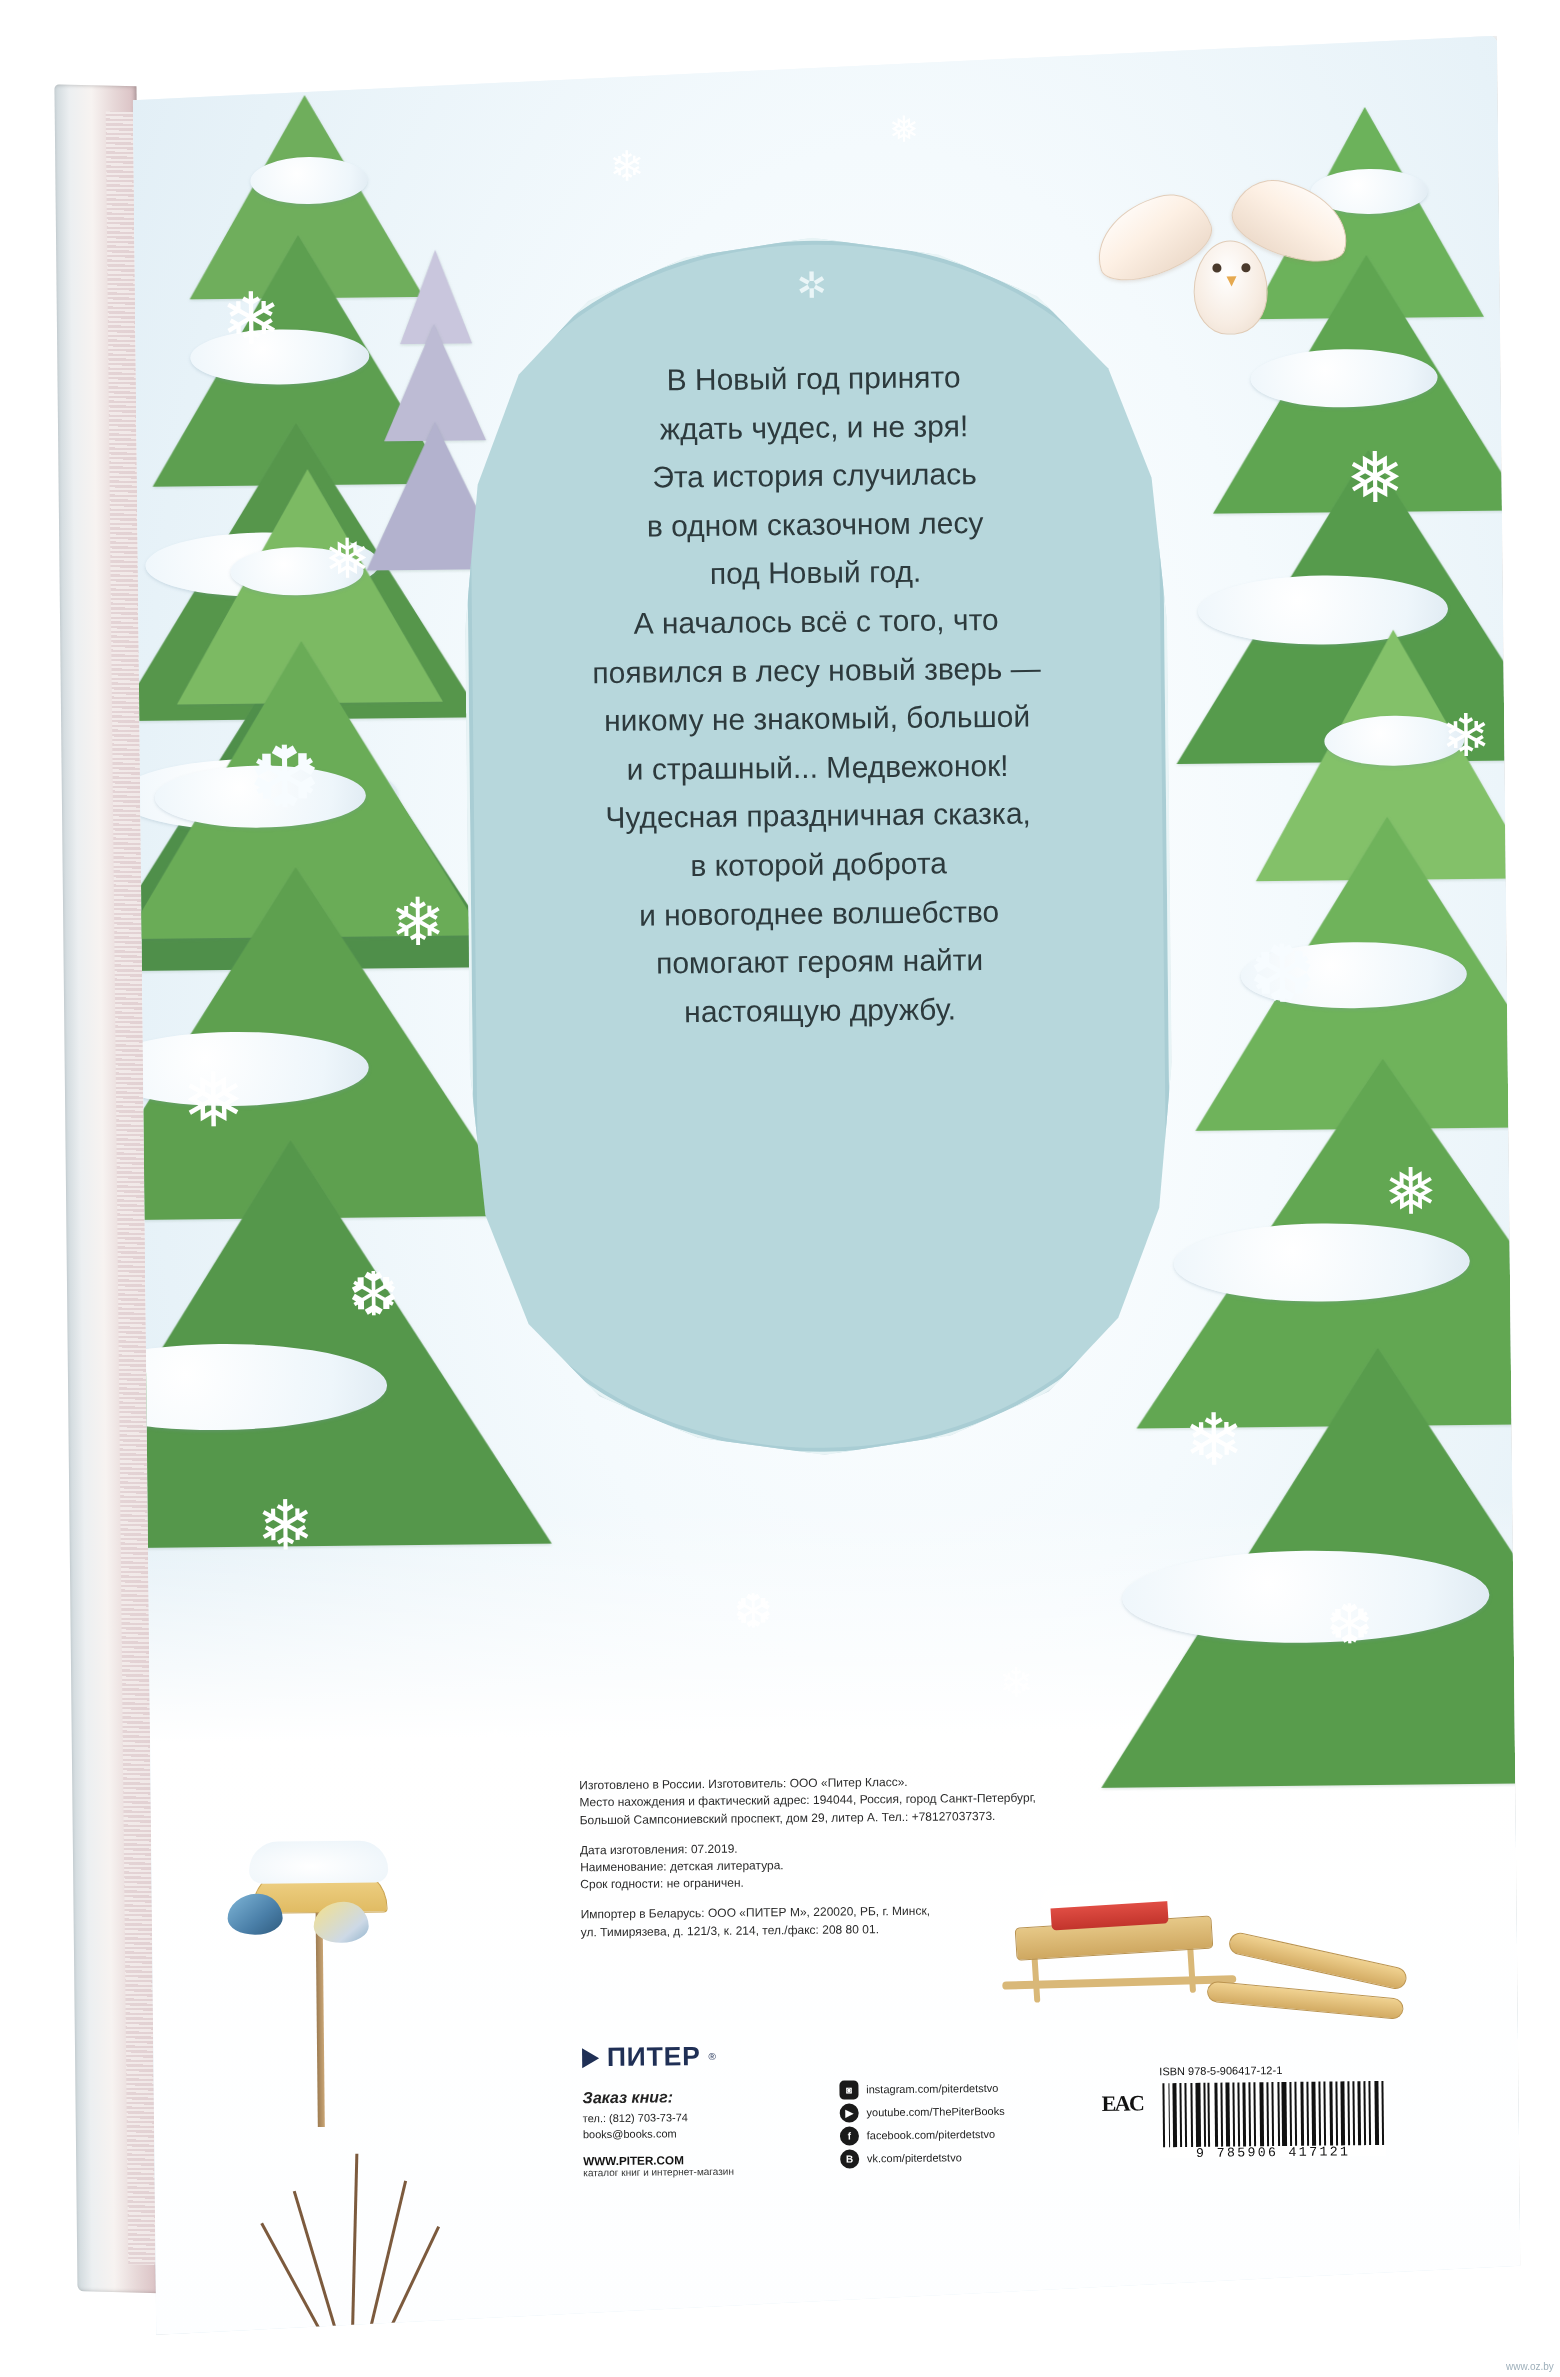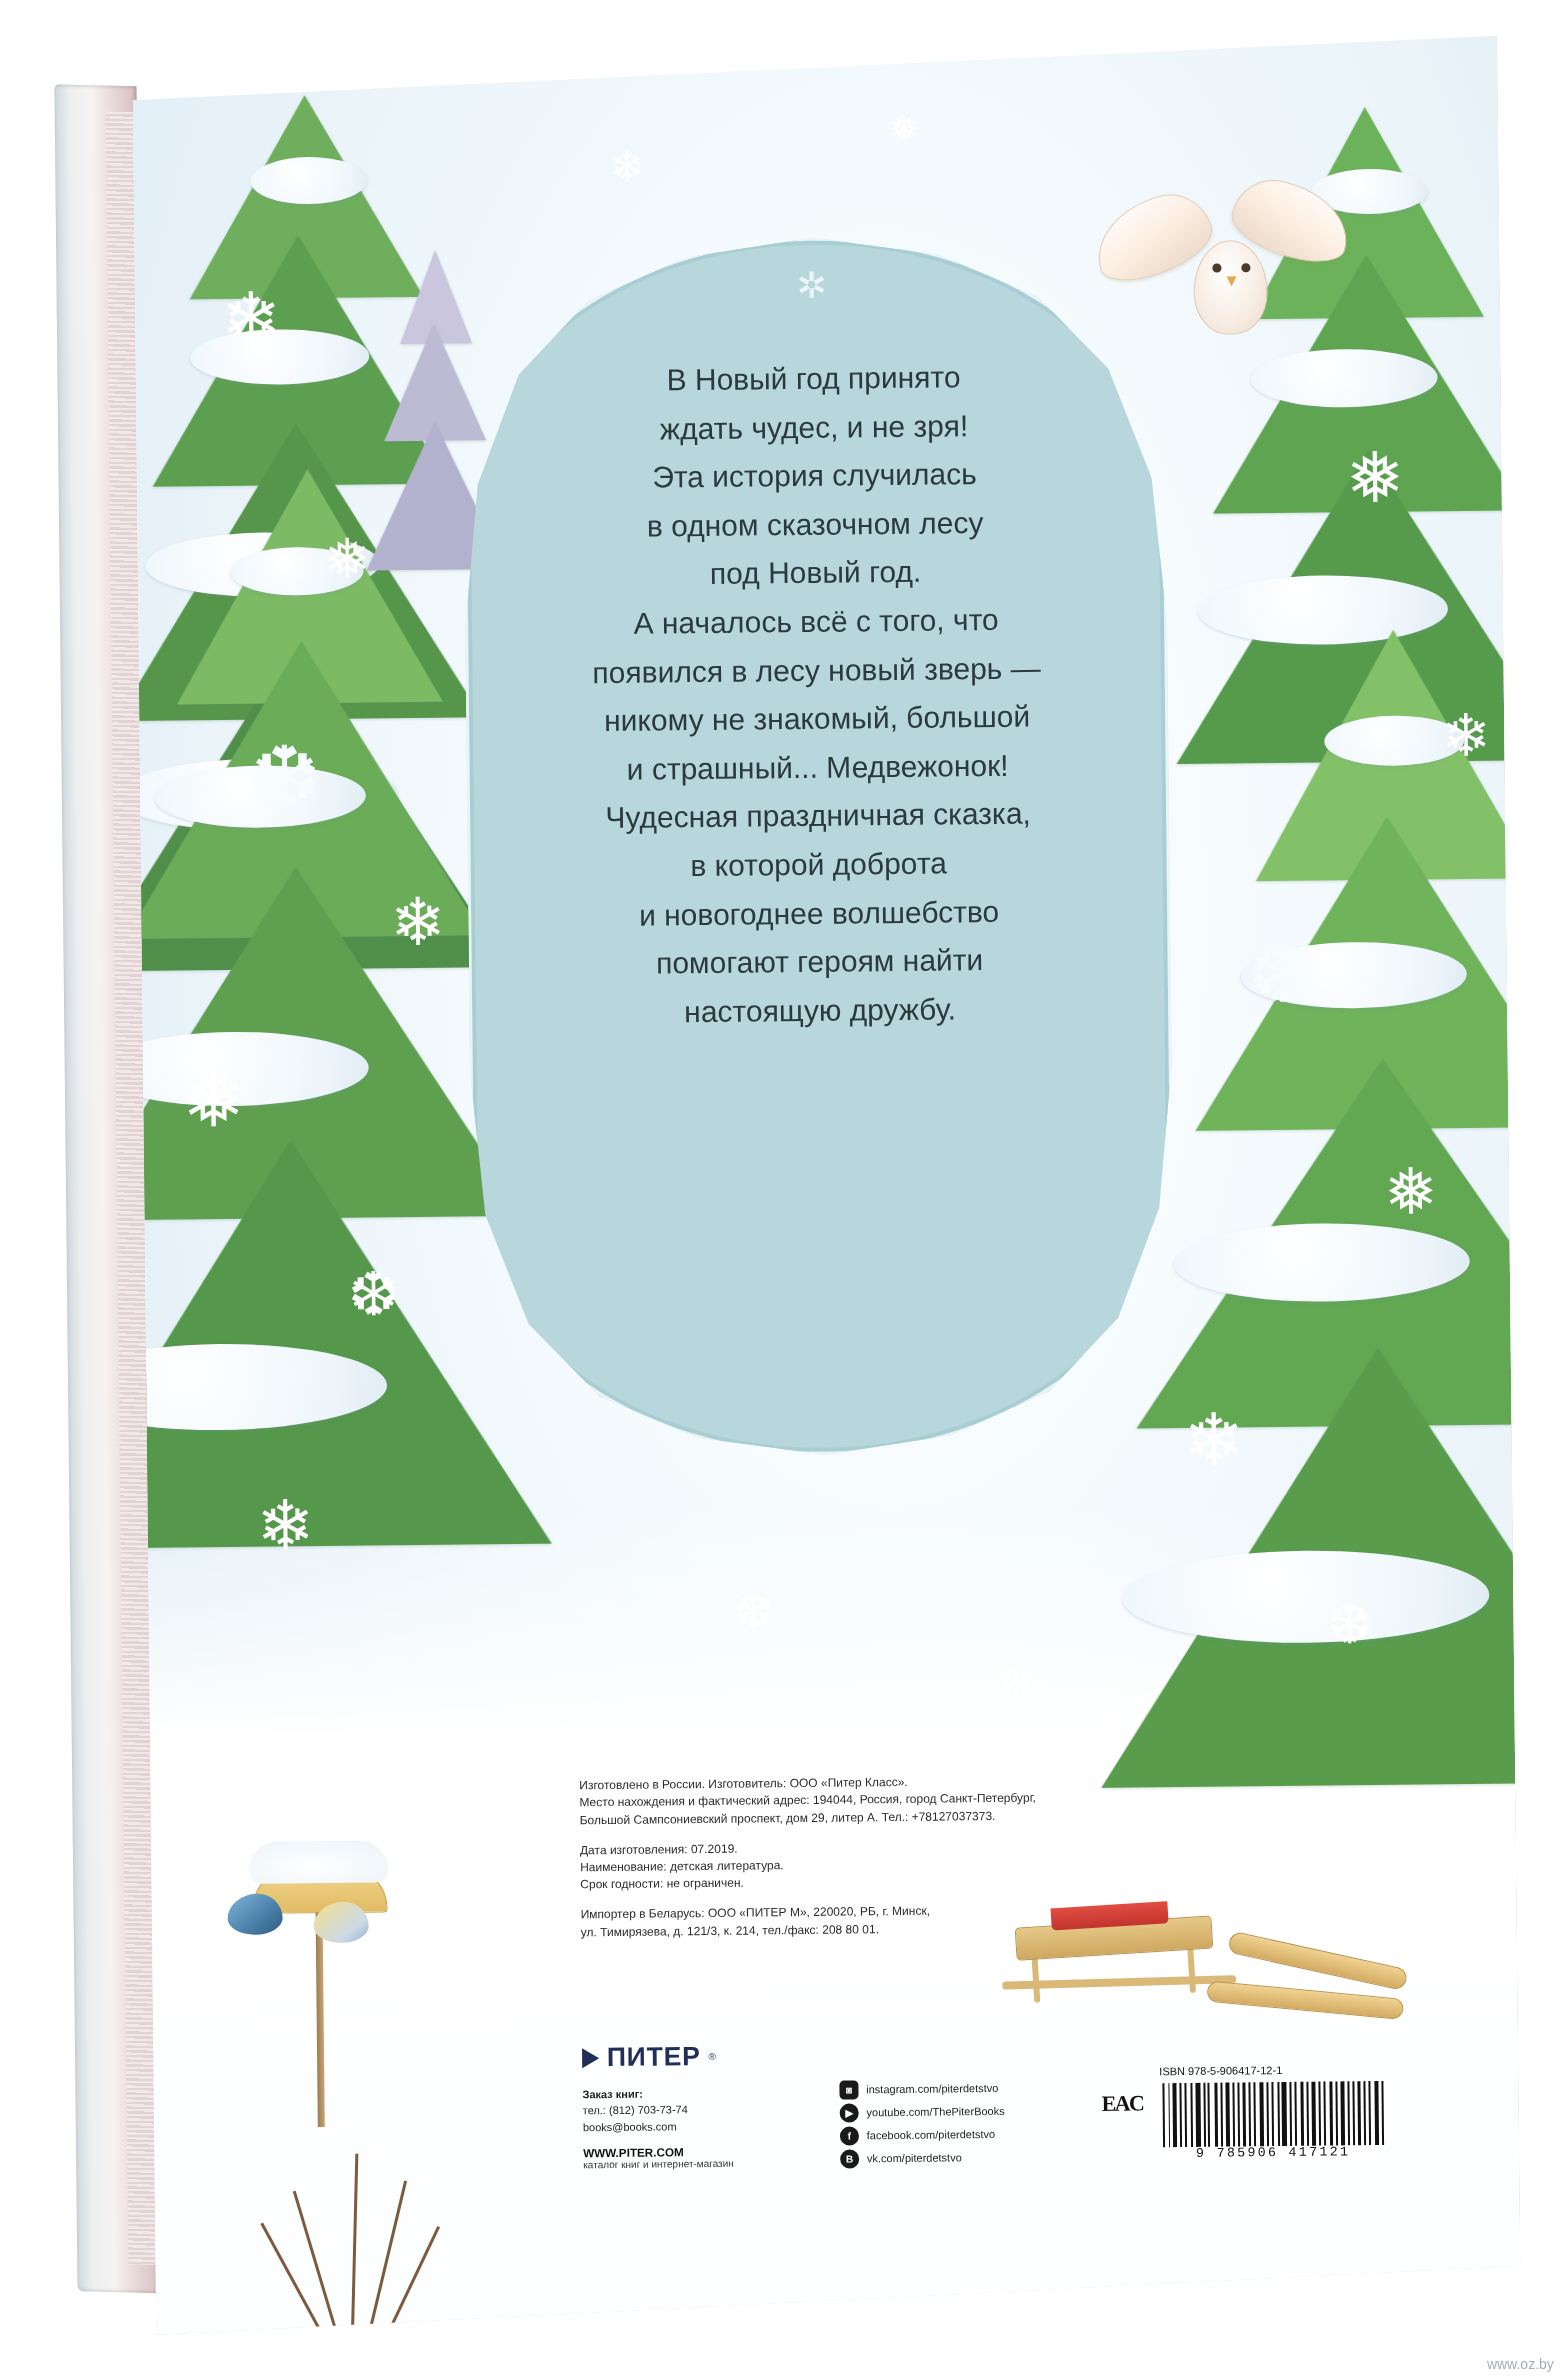--- a/index.html
+++ b/index.html
@@ -159,21 +159,21 @@
   
   .pub{position:absolute;left:437px;top:1997px;width:593px;}
   .pub-logo{display:flex;align-items:center;gap:7.8px;}
   .pub-mark{
     width:0;height:0;border-top:10px solid transparent;border-bottom:10px solid transparent;
     border-left:17px solid #1f2f55;
   }
   .pub-name{font-size:26.5px;font-weight:bold;color:#1f2f55;letter-spacing:0.8px;}
   .pub-reg{font-size:10px;vertical-align:super;color:#1f2f55;}
   .order{margin-top:12.5px;font-size:11px;color:#222;line-height:1.5;}
-  .order b{font-size:11px;}
+  .order b{font-size:16px;font-style:italic;}
   .site{margin-top:11px;font-size:11.7px;font-weight:bold;color:#111;}
   .site span{display:block;font-weight:normal;font-size:10px;color:#333;}
 
   .socials{position:absolute;left:694px;top:2036px;font-size:11px;color:#222;line-height:2.1;}
   .soc-row{display:flex;align-items:center;gap:7.8px;}
   .soc-ic{
     width:19px;height:19px;border-radius:4.7px;background:#1a1a1a;color:#fff;
     font-size:10px;display:flex;align-items:center;justify-content:center;font-weight:bold;
   }
   .soc-ic.round{border-radius:50%;}
@@ -181,21 +181,21 @@
   
   .eac{position:absolute;left:956px;top:2051px;font-size:10px;color:#111;text-align:center;}
   .eac .mark{font-size:22px;letter-spacing:-1.6px;font-weight:bold;font-family:"Liberation Serif",serif;}
   .isbn-top{position:absolute;left:1014px;top:2026px;font-size:11px;color:#111;}
   .barcode{position:absolute;left:1014px;top:2044px;width:226px;height:75px;background:#fff;}
   .bars{position:absolute;inset:0;}
   .bars i{position:absolute;top:0;bottom:11px;background:#111;}
   .bc-num{position:absolute;left:0;right:0;bottom:-3.1px;text-align:center;font-size:13.3px;letter-spacing:2.3px;color:#111;font-family:"Liberation Mono",monospace;}
 
   
-  .wm{position:absolute;right:6.2px;bottom:4.7px;font-size:14px;color:#9fb0bb;margin-top:24px;}
+  .wm{position:absolute;right:6.2px;bottom:4.7px;font-size:10px;color:#9fb0bb;margin-top:24px;}
 </style>
 </head>
 <body>
 
 <div id="stage">
   <div id="book">
 
     <div class="spine"></div>
     <div class="pageblock"></div>
 

